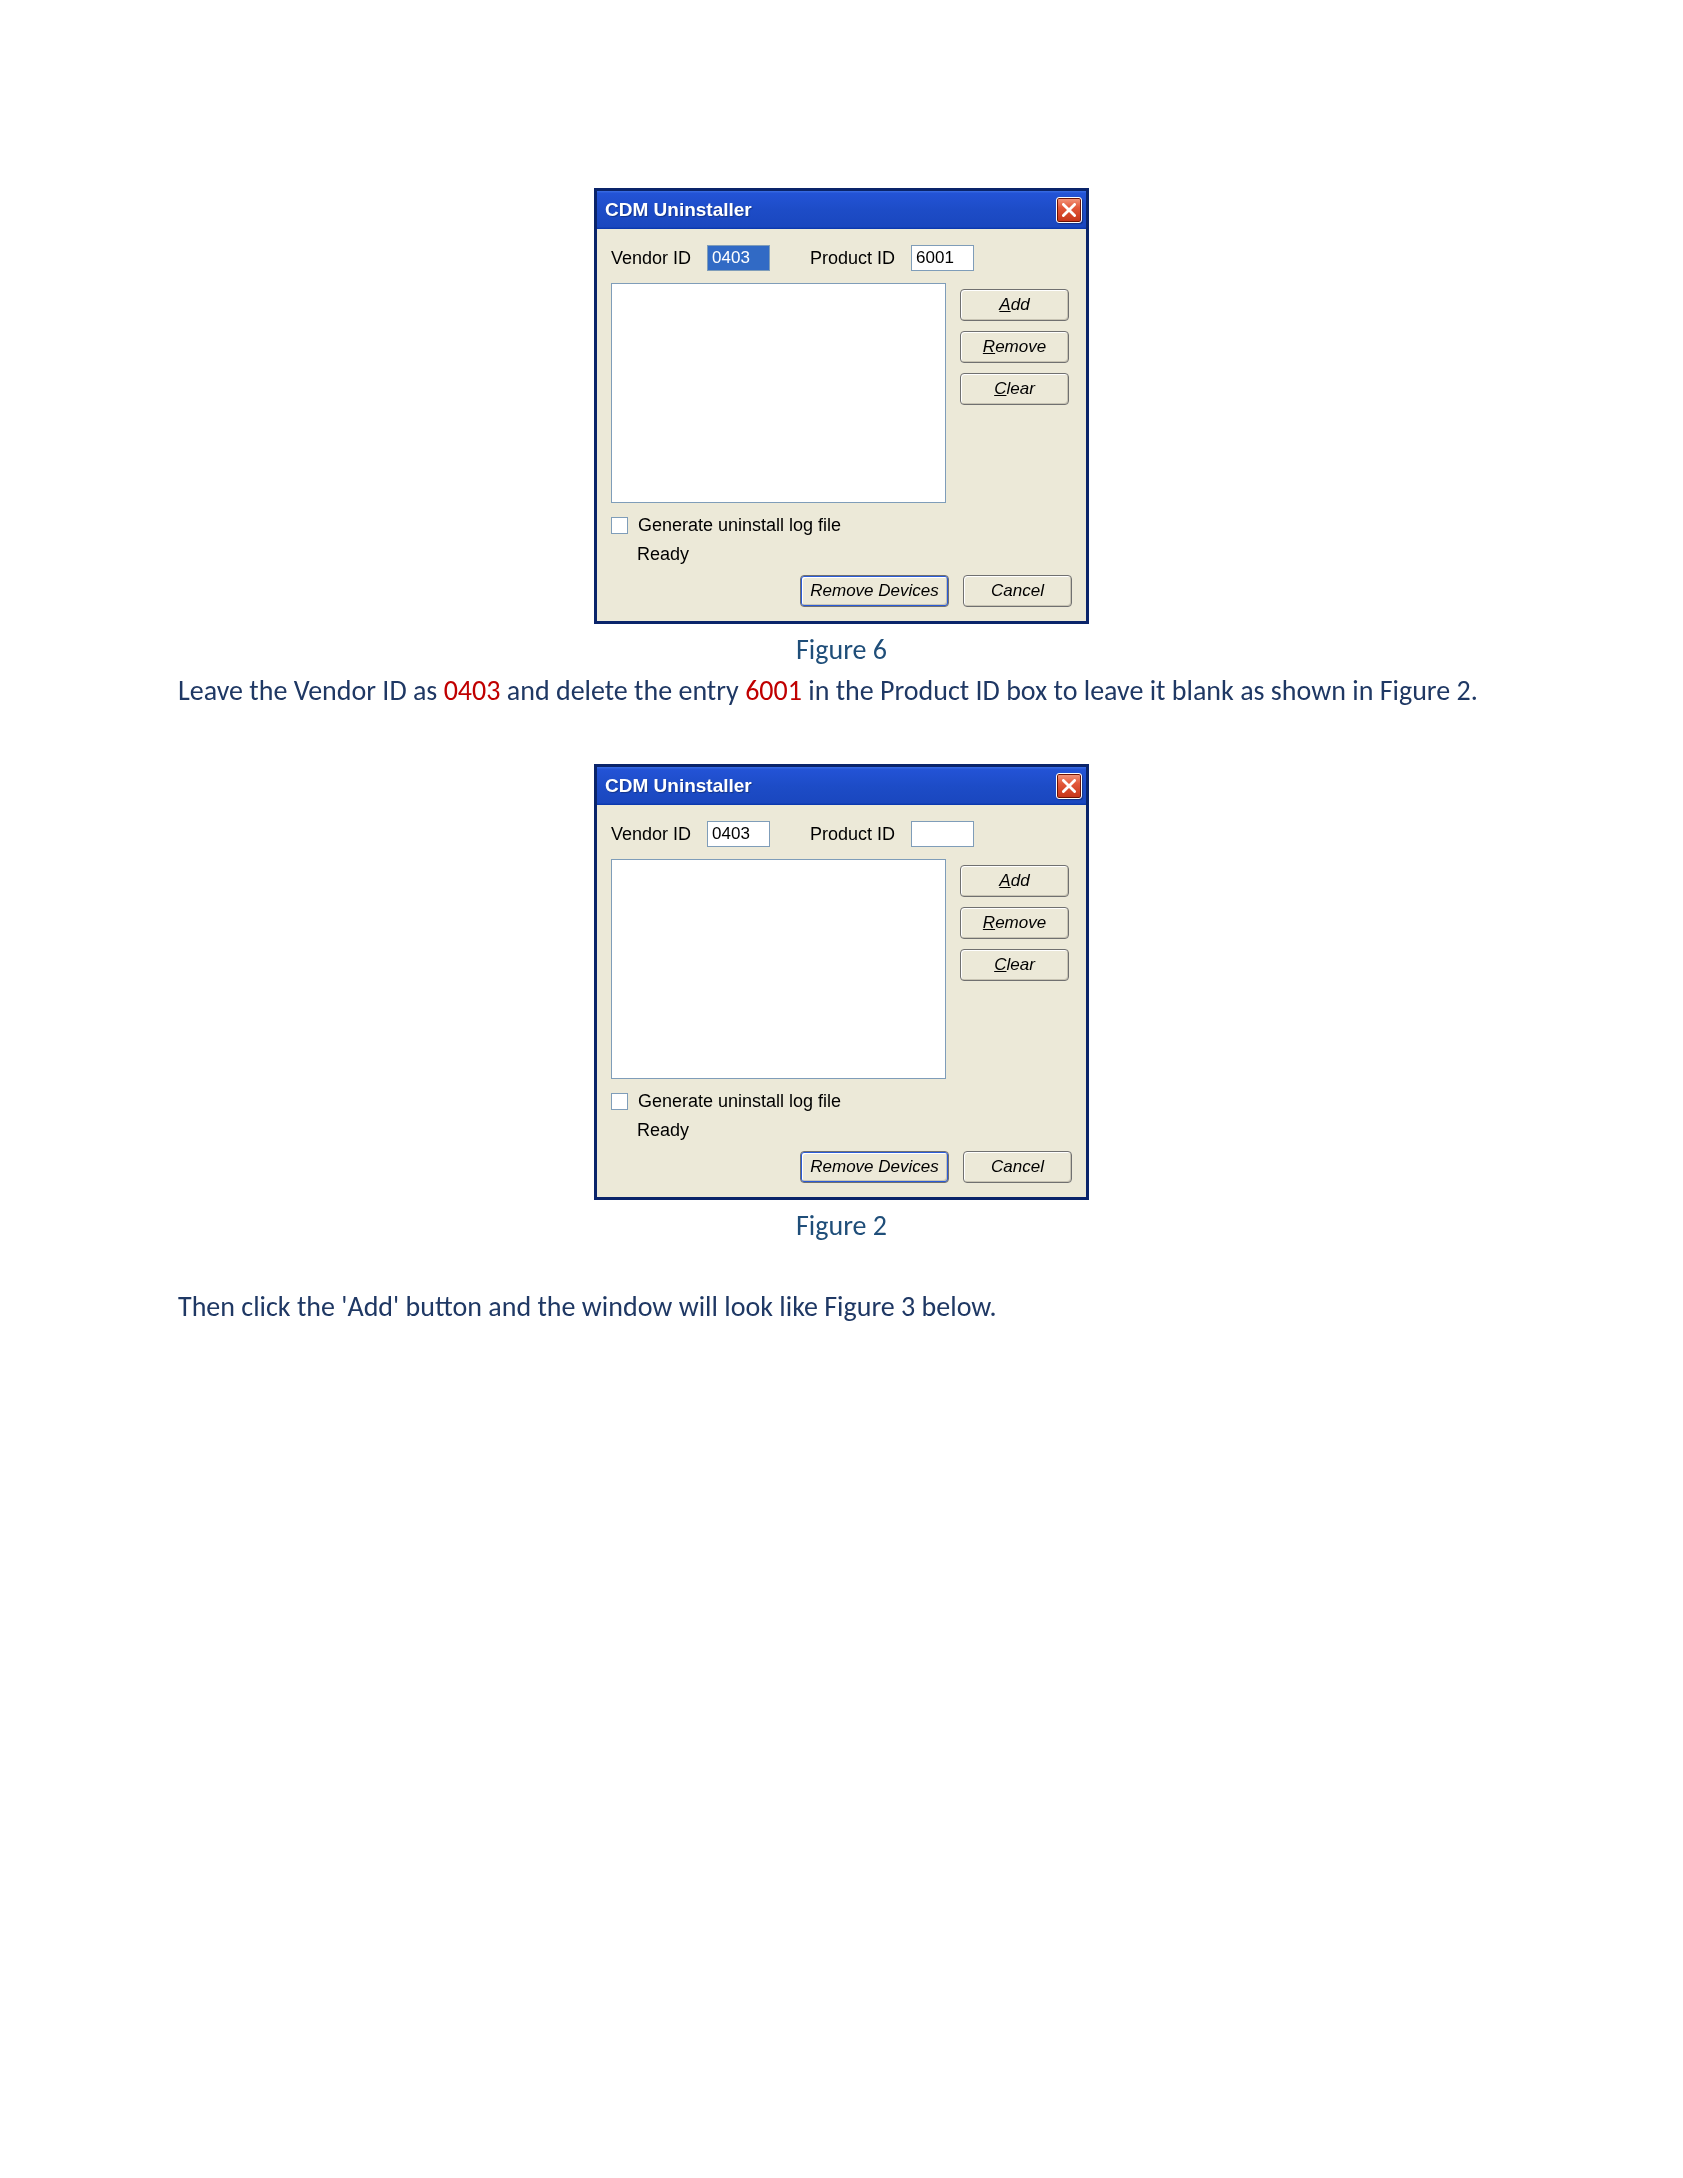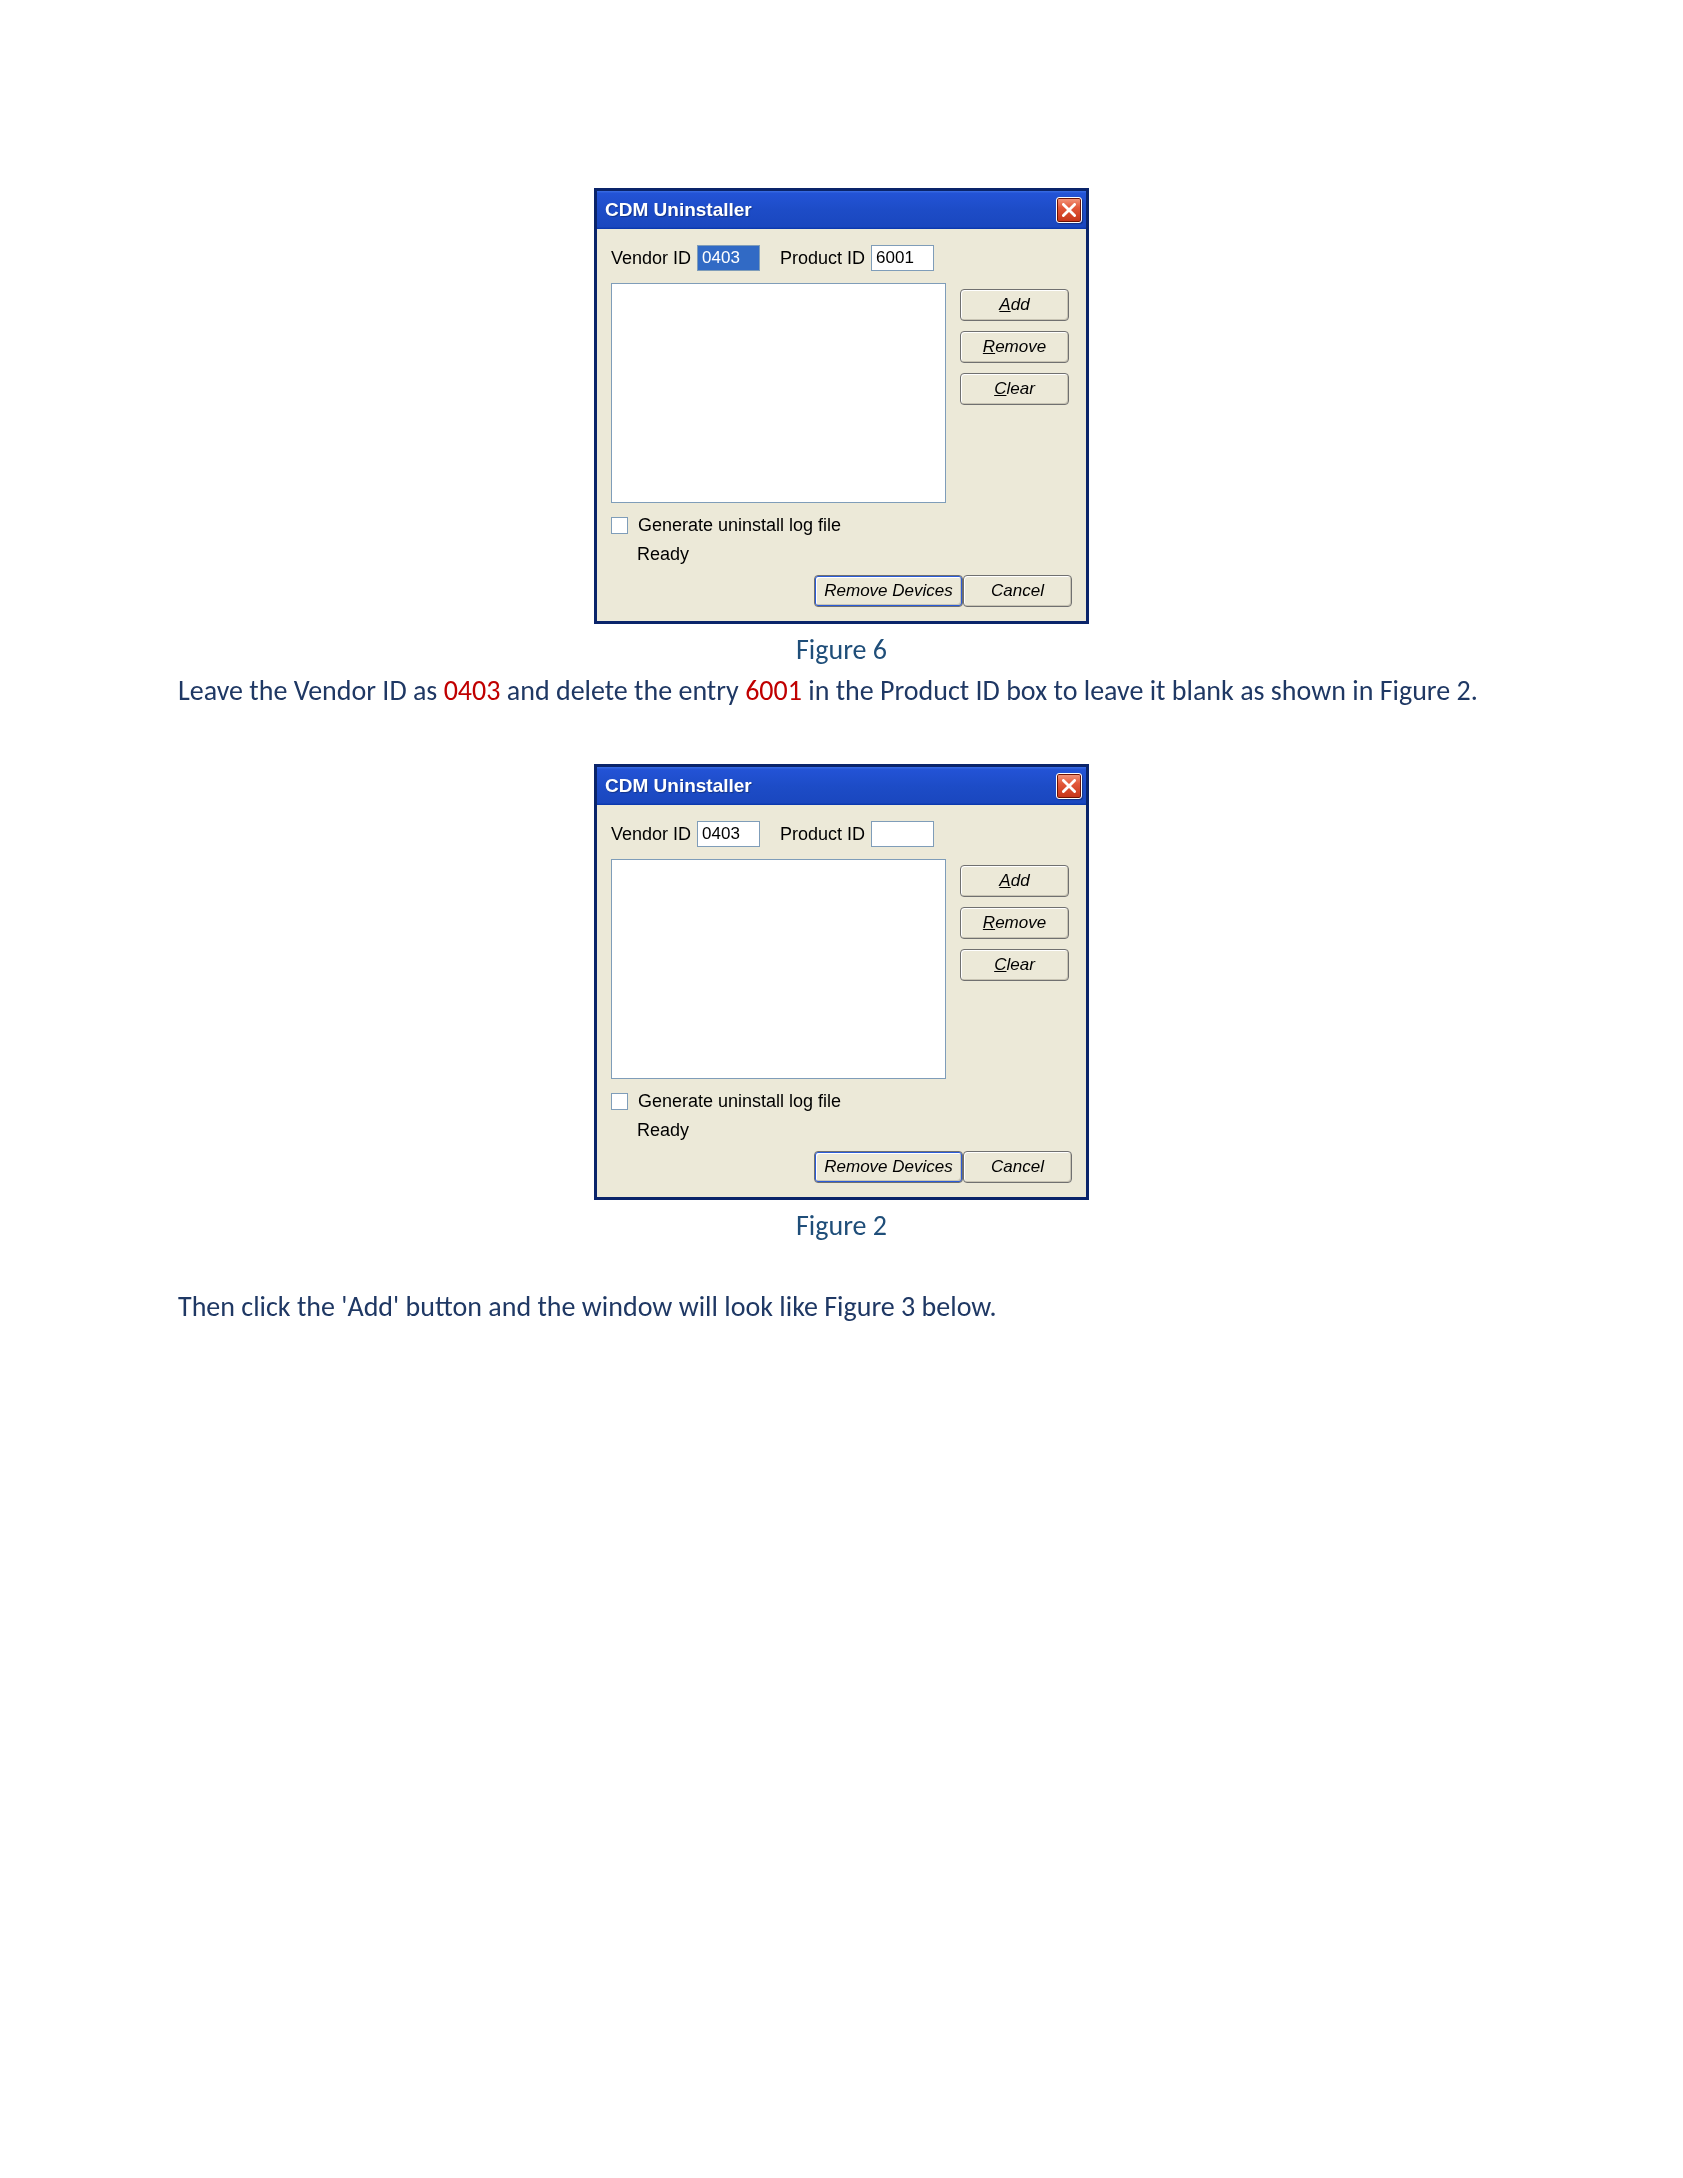--- a/index.html
+++ b/index.html
@@ -59,21 +59,21 @@
   }
   .xp-close svg { width: 14px; height: 14px; }
 
   .xp-body {
     padding: 16px 14px 14px 14px;
     position: relative;
   }
   .xp-row1 {
     display: flex;
     align-items: center;
-    gap: 6px;
+    gap: 16px;
     margin-bottom: 12px;
   }
   .xp-label { font-size: 18px; }
   .xp-input {
     height: 26px;
     width: 63px;
     border: 1px solid #7f9db9;
     background: #fff;
     font-family: Tahoma, Arial, sans-serif;
     font-size: 17px;
@@ -136,20 +136,21 @@
     border: 1px solid #7f9db9;
     background: #fff;
   }
   .xp-status {
     margin: 8px 0 10px 26px;
     font-size: 18px;
   }
   .xp-footer {
     display: flex;
     justify-content: flex-end;
+    gap: 14px;
   }
 
   
   .fig-caption {
     text-align: center;
     color: #1f4e79;
     font-size: 28px;
     margin: 8px 0 6px;
   }
   .doc-para {

